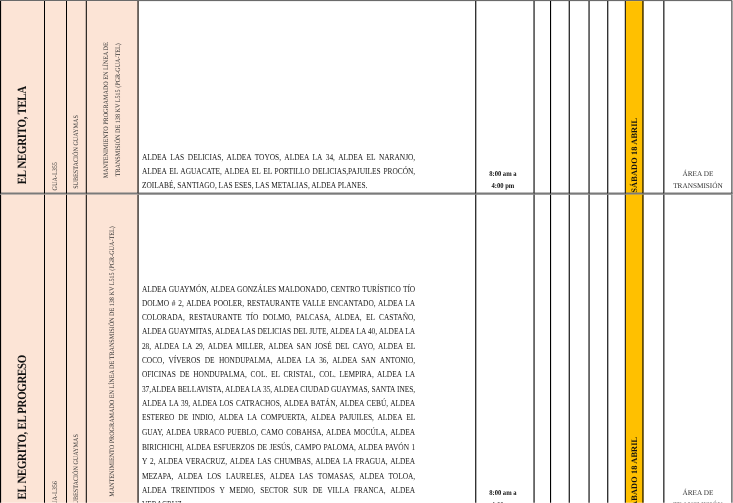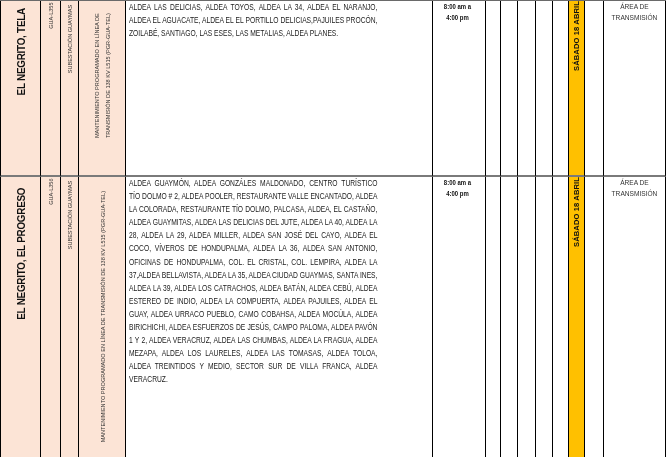--- a/index.html
+++ b/index.html
@@ -8,22 +8,22 @@
     position:absolute; left:0; top:0; width:666px;
     display:grid;
     grid-template-columns: 41px 20px 18px 47px 307px 53px 15px 17px 18px 17px 16px 16px 19px 62px;
     grid-template-rows: 176px 288px;
     border-top:1px solid #6a6a6a;
     box-sizing:border-box;
   }
   .cell {
     box-sizing:border-box;
     border-right:1.5px solid #000;
-    display:flex; align-items:flex-start; justify-content:center;
-    overflow:hidden; position:relative;
+    display:flex; align-items:flex-end; justify-content:center;
+    overflow:hidden; position:relative;font-family:Liberation Serif, serif;
   }
   .row1 { border-bottom:2px solid #7a7a7a; }
   .first { border-left:1px solid #000; }
   .pink { background:#FCE4D6; }
   .yellow { background:#FFC000; }
   .vt {
     writing-mode:vertical-rl;
     transform:rotate(180deg);
     text-align:center;
     white-space:normal;

